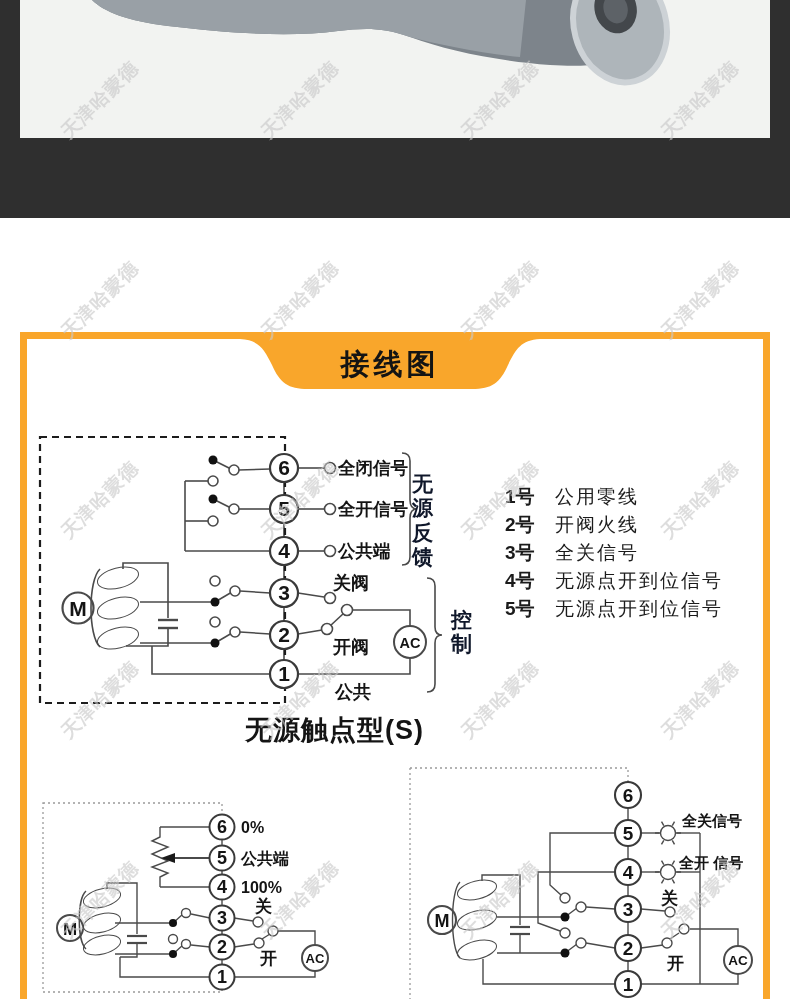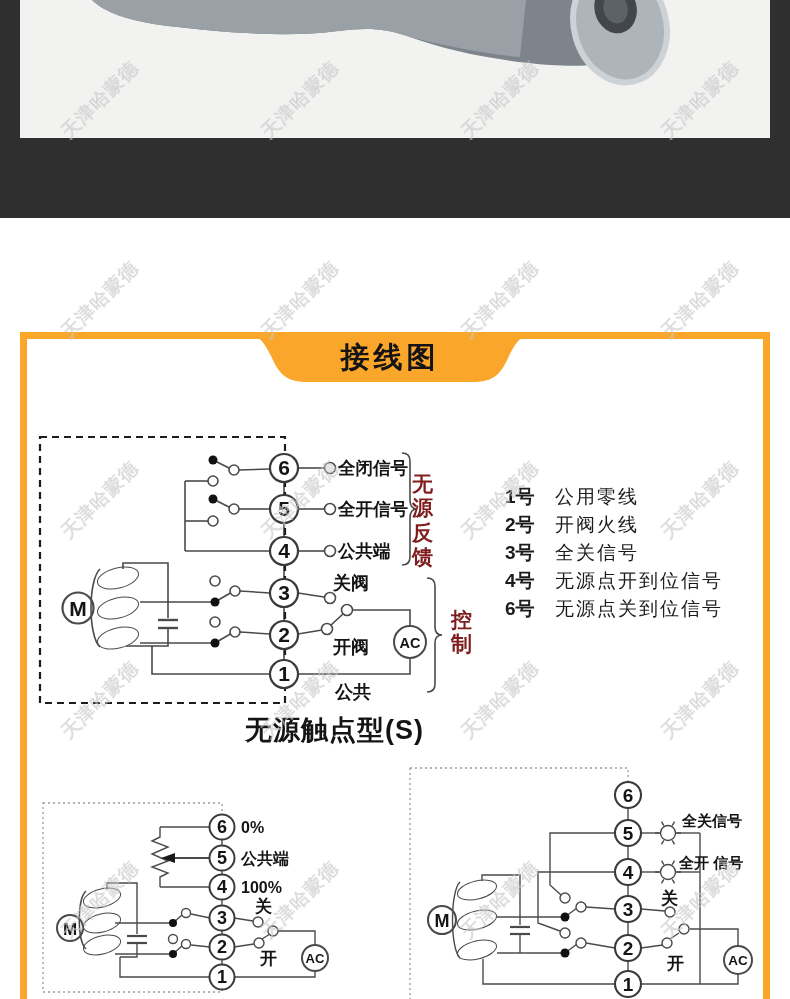--- a/index.html
+++ b/index.html
@@ -3,30 +3,30 @@
 <meta charset="utf-8">
 <style>
   html,body{margin:0;padding:0;background:#ffffff;}
   .page{position:relative;width:790px;height:999px;overflow:hidden;background:#ffffff;
         font-family:"Liberation Sans", sans-serif;}
   .top-section{position:absolute;left:0;top:0;width:790px;height:218px;background:#2f2f2f;}
   .photo{position:absolute;left:20px;top:0;width:750px;height:138px;background:#f2f3f1;overflow:hidden;}
   .photo svg{display:block;}
   .panel{position:absolute;left:20px;top:332px;width:750px;height:667px;box-sizing:border-box;
          background:#ffffff;border:7px solid #F9A62B;border-bottom:none;}
-  .tab{position:absolute;left:240px;top:332px;width:300px;height:54px;z-index:4;}
+  .tab{position:absolute;left:240px;top:339px;width:300px;height:54px;z-index:4;}
   .tab svg{position:absolute;left:0;top:0;}
   .tab-title{position:absolute;left:0;top:6px;width:100%;text-align:center;
              font-size:29px;font-weight:bold;color:#141414;letter-spacing:4px;}
   .diag{position:absolute;z-index:2;}
   .diag-main{left:30px;top:420px;}
   .diag-pot{left:35px;top:795px;}
   .diag-lamp{left:405px;top:765px;}
   .vlabel{position:absolute;z-index:3;width:26px;word-break:break-all;line-height:1.16;
-          font-size:21px;font-weight:bold;color:#7f1d1d;}
+          font-size:21px;font-weight:bold;color:#0f172a;}
   .vlabel-feedback{left:412px;top:472px;}
   .vlabel-control{left:446px;top:608px;text-align:right;}
   .legend{position:absolute;left:505px;top:483px;z-index:3;}
   .legend-row{display:flex;height:28px;line-height:28px;align-items:flex-end;}
   .legend-num{font-size:19px;font-weight:bold;color:#1b1b1b;width:38px;}
   .legend-desc{font-size:19px;font-weight:normal;color:#1b1b1b;letter-spacing:2px;margin-left:12px;white-space:nowrap;}
   .caption{position:absolute;left:245px;top:712px;width:240px;z-index:3;text-align:left;
            font-size:27px;font-weight:bold;color:#141414;letter-spacing:1px;}
   .watermark-layer{position:absolute;left:0;top:0;width:790px;height:999px;z-index:5;pointer-events:none;}
   .wm{position:absolute;transform:translate(-50%,-50%) rotate(-45deg);color:#c9c9c9;opacity:.62;
@@ -168,22 +168,22 @@
     </div>
     <div class="legend-row">
       <span class="legend-num">3号</span>
       <span class="legend-desc">全关信号</span>
     </div>
     <div class="legend-row">
       <span class="legend-num">4号</span>
       <span class="legend-desc">无源点开到位信号</span>
     </div>
     <div class="legend-row">
-      <span class="legend-num">6号</span>
-      <span class="legend-desc">无源点关到位信号</span>
+      <span class="legend-num">5号</span>
+      <span class="legend-desc">无源点开到位信号</span>
     </div>
   </div>
 
   <div class="caption">无源触点型(S)</div>
 
   <svg class="diag diag-pot" width="360" height="204" viewBox="0 0 360 204">
     <g stroke="#4a4a4a" stroke-width="1.4" fill="none">
       <line x1="187" y1="32" x2="187" y2="182"></line>
       <line x1="125" y1="32" x2="175" y2="32"></line>
       <polyline points="125,32 125,42 117,46 133,52 117,59 133,66 117,72 133,78 125,82 125,92"></polyline>

